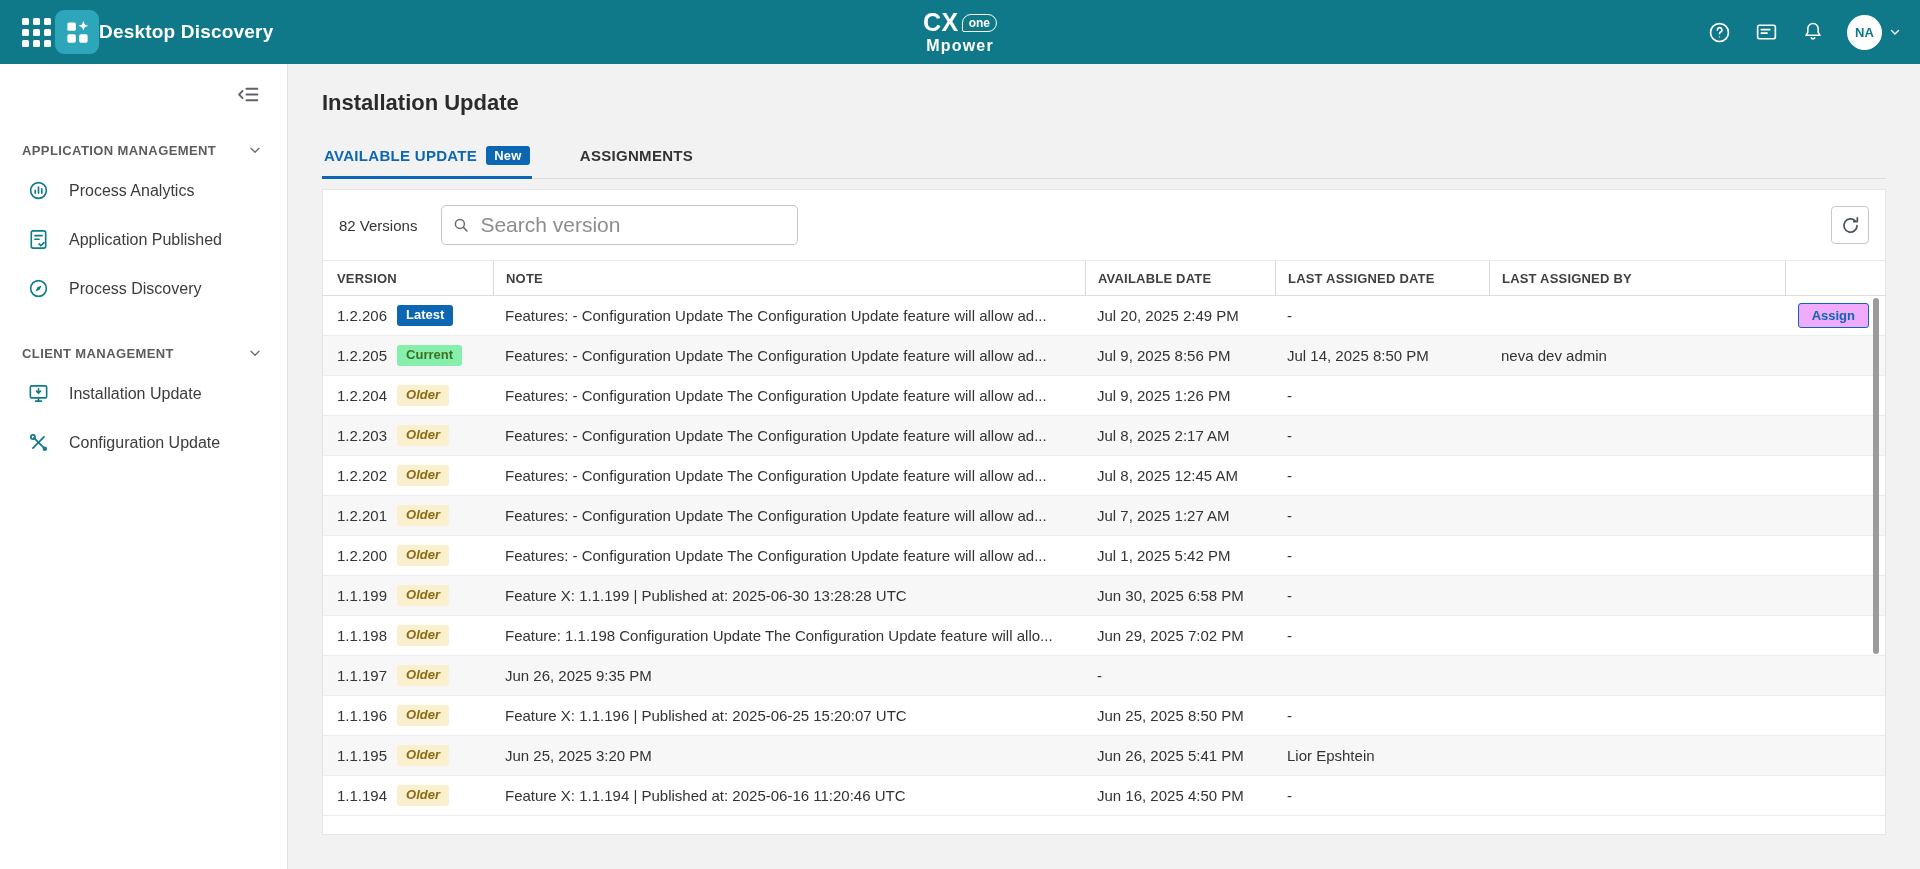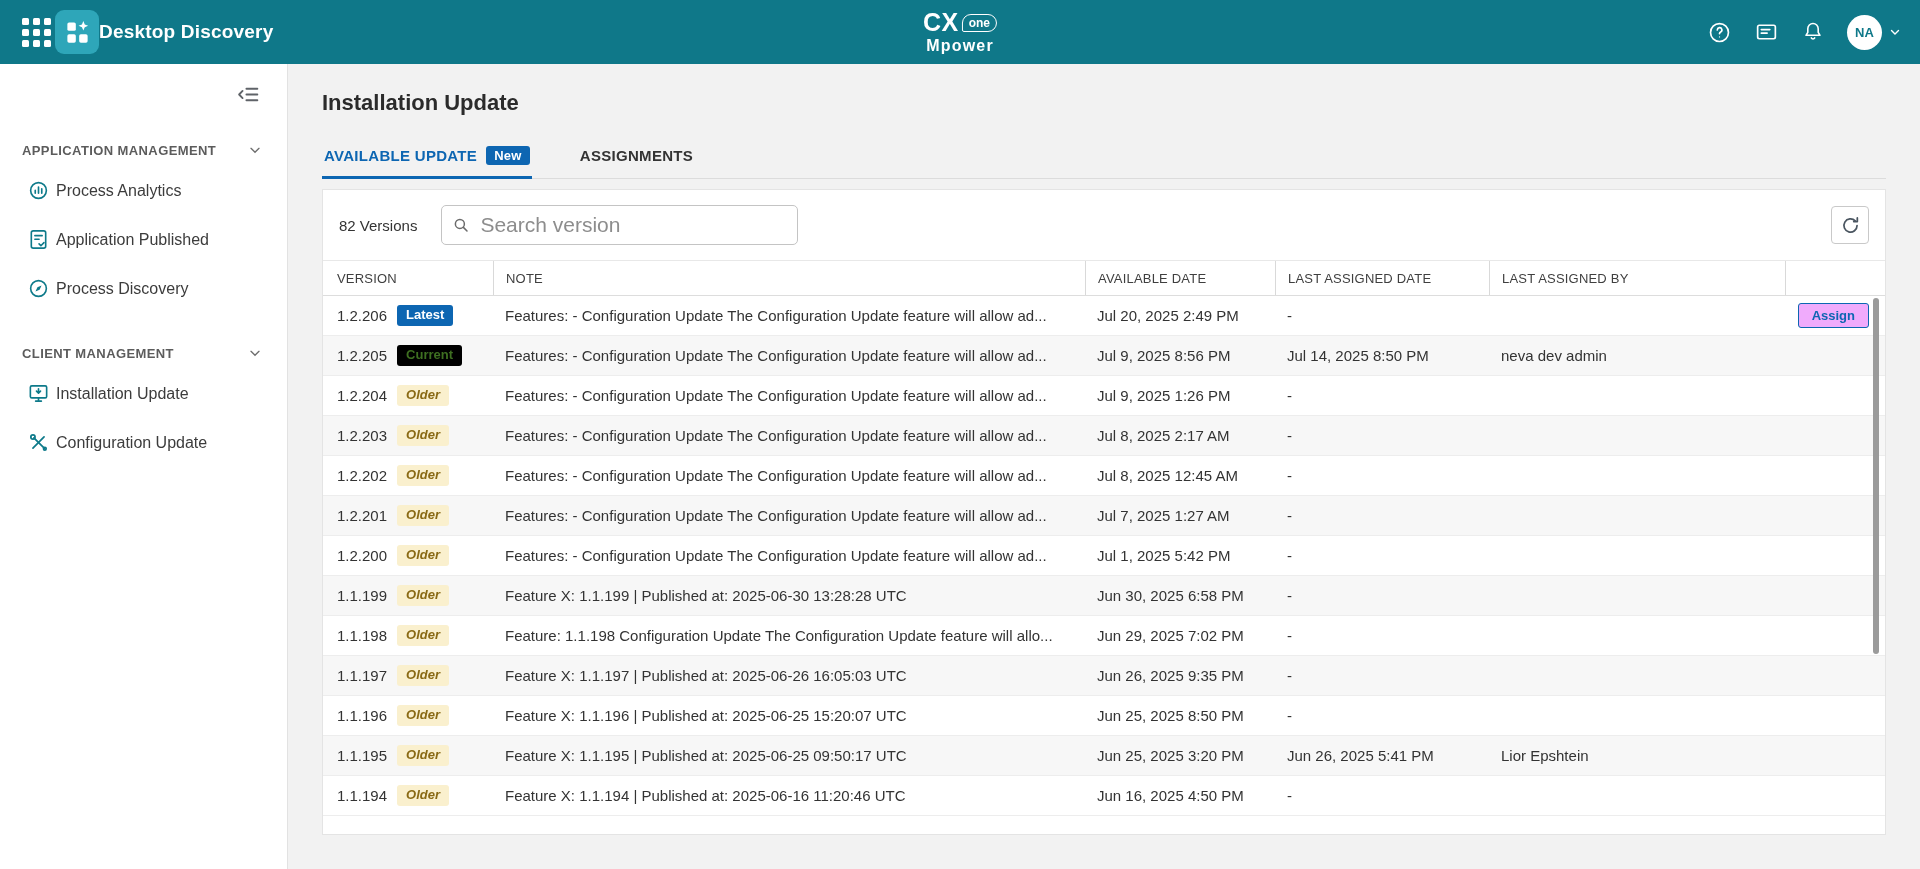--- a/index.html
+++ b/index.html
@@ -37,21 +37,21 @@
 
   
   .shell{ flex:1; display:flex; min-height:0; }
 
   
   .sidebar{ width:288px; flex:0 0 288px; background:#fff; border-right:1px solid #e2e2e2; padding-top:8px; }
   .collapse-row{ display:flex; justify-content:flex-end; padding:6px 26px 0 0; height:38px; }
   .collapse-btn{ background:none; border:none; cursor:pointer; }
   .group-header{ display:flex; align-items:center; justify-content:space-between; padding:0 24px 0 22px; height:32px; margin-top:24px; cursor:pointer; }
   .group-header .gh-label{ font-size:13px; font-weight:700; color:#5c5c5c; letter-spacing:.4px; }
-  .nav-item{ display:flex; align-items:center; gap:6px; height:49px; padding:0 16px 0 26px; cursor:pointer; }
+  .nav-item{ display:flex; align-items:center; gap:19px; height:49px; padding:0 16px 0 26px; cursor:pointer; }
   .nav-item .nav-label{ font-size:16px; color:#3c3c3c; }
   .nav-icon{ width:24px; height:24px; display:flex; align-items:center; justify-content:center; flex:0 0 24px; }
 
   
   .main{ flex:1; min-width:0; padding:0 34px; background:#f2f2f2; }
   .page-title{ font-size:22px; font-weight:700; color:#2b2b2b; margin-top:26px; }
   .tabs{ display:flex; gap:46px; margin-top:30px; border-bottom:1px solid #dcdcdc; }
   .tab{ position:relative; display:flex; align-items:center; gap:9px; padding:0 2px 13px 2px; font-size:15px; font-weight:700; color:#333; letter-spacing:.3px; cursor:pointer; }
   .tab.active{ color:var(--accent-blue); }
   .tab.active::after{ content:""; position:absolute; left:0; right:0; bottom:-1px; height:3px; background:var(--accent-blue); }
@@ -63,32 +63,32 @@
   .count{ font-size:15px; color:#333; }
   .search{ position:relative; width:357px; }
   .search input{ width:100%; height:40px; border:1px solid #c4c4c4; border-radius:5px; padding:0 10px 0 38px; font-size:21px; font-family:"Liberation Sans",sans-serif; color:#333; outline:none; }
   .search input::placeholder{ color:#8d8d8d; }
   .search .mag{ position:absolute; left:11px; top:11px; }
   .refresh-btn{ margin-left:auto; width:38px; height:38px; background:#fff; border:1px solid #c9c9c9; border-radius:4px; cursor:pointer; display:flex; align-items:center; justify-content:center; }
 
   
   .thead, .trow{ display:grid; grid-template-columns:170px minmax(0,1fr) 190px 214px 296px 100px; align-items:center; }
   .thead{ height:36px; border-top:1px solid #e8e8e8; border-bottom:1px solid #dddddd; }
-  .th{ font-size:13px; font-weight:400; color:#3f3f3f; letter-spacing:.2px; padding:0 12px; height:100%; display:flex; align-items:center; white-space:nowrap; overflow:hidden; }
+  .th{ font-size:13px; font-weight:700; color:#3f3f3f; letter-spacing:.2px; padding:0 12px; height:100%; display:flex; align-items:center; white-space:nowrap; overflow:hidden; }
   .th:first-child{ padding-left:14px; }
   .th + .th{ border-left:1px solid #d9d9d9; }
   .trow{ height:40px; border-bottom:1px solid #ededed; font-size:15px; color:#333; cursor:default; }
   .trow.alt{ background:#f7f7f7; }
   .td{ padding:0 12px; white-space:nowrap; overflow:hidden; text-overflow:ellipsis; }
   .td.version{ display:flex; align-items:center; gap:10px; padding-left:14px; overflow:visible; }
   .td.action{ display:flex; justify-content:flex-end; padding-right:16px; }
 
   .badge{ display:inline-block; font-size:13px; font-weight:700; border-radius:3px; padding:3px 9px; line-height:1.15; }
   .badge-latest{ background:var(--accent-blue); color:#fff; }
-  .badge-current{ background:#000000; color:#3E6F21; }
+  .badge-current{ background:#86efac; color:#3E6F21; }
   .badge-older{ background:#FAF0CE; color:#8A6A15;font-style:italic; }
 
   .assign-btn{ background:#f0abfc; border:1px solid var(--accent-blue); color:var(--accent-blue); font-size:13px; font-weight:700; border-radius:3px; padding:4px 13px; cursor:pointer; font-family:"Liberation Sans",sans-serif; }
 
   .scroll-thumb{ position:absolute; right:6px; top:108px; width:6px; height:356px; background:#9b9b9b; border-radius:3px; cursor:grab; }
 
   svg{ display:block; }
 </style>
 </head>
 <body>
@@ -405,21 +405,20 @@
     <div class="td action">
       
     </div>
   </div>
 
   <div class="trow alt">
     <div class="td version">
       <span>1.1.197</span>
       <span class="badge badge-older">Older</span>
     </div>
-    <div class="td">Feature X: 1.1.197 | Published at: 2025-06-26 16:05:03 UTC</div>
     <div class="td">Jun 26, 2025 9:35 PM</div>
     <div class="td">-</div>
     <div class="td"></div>
     <div class="td action">
       
     </div>
   </div>
 
   <div class="trow">
     <div class="td version">
@@ -433,21 +432,20 @@
     <div class="td action">
       
     </div>
   </div>
 
   <div class="trow alt">
     <div class="td version">
       <span>1.1.195</span>
       <span class="badge badge-older">Older</span>
     </div>
-    <div class="td">Feature X: 1.1.195 | Published at: 2025-06-25 09:50:17 UTC</div>
     <div class="td">Jun 25, 2025 3:20 PM</div>
     <div class="td">Jun 26, 2025 5:41 PM</div>
     <div class="td">Lior Epshtein</div>
     <div class="td action">
       
     </div>
   </div>
 
   <div class="trow">
     <div class="td version">

